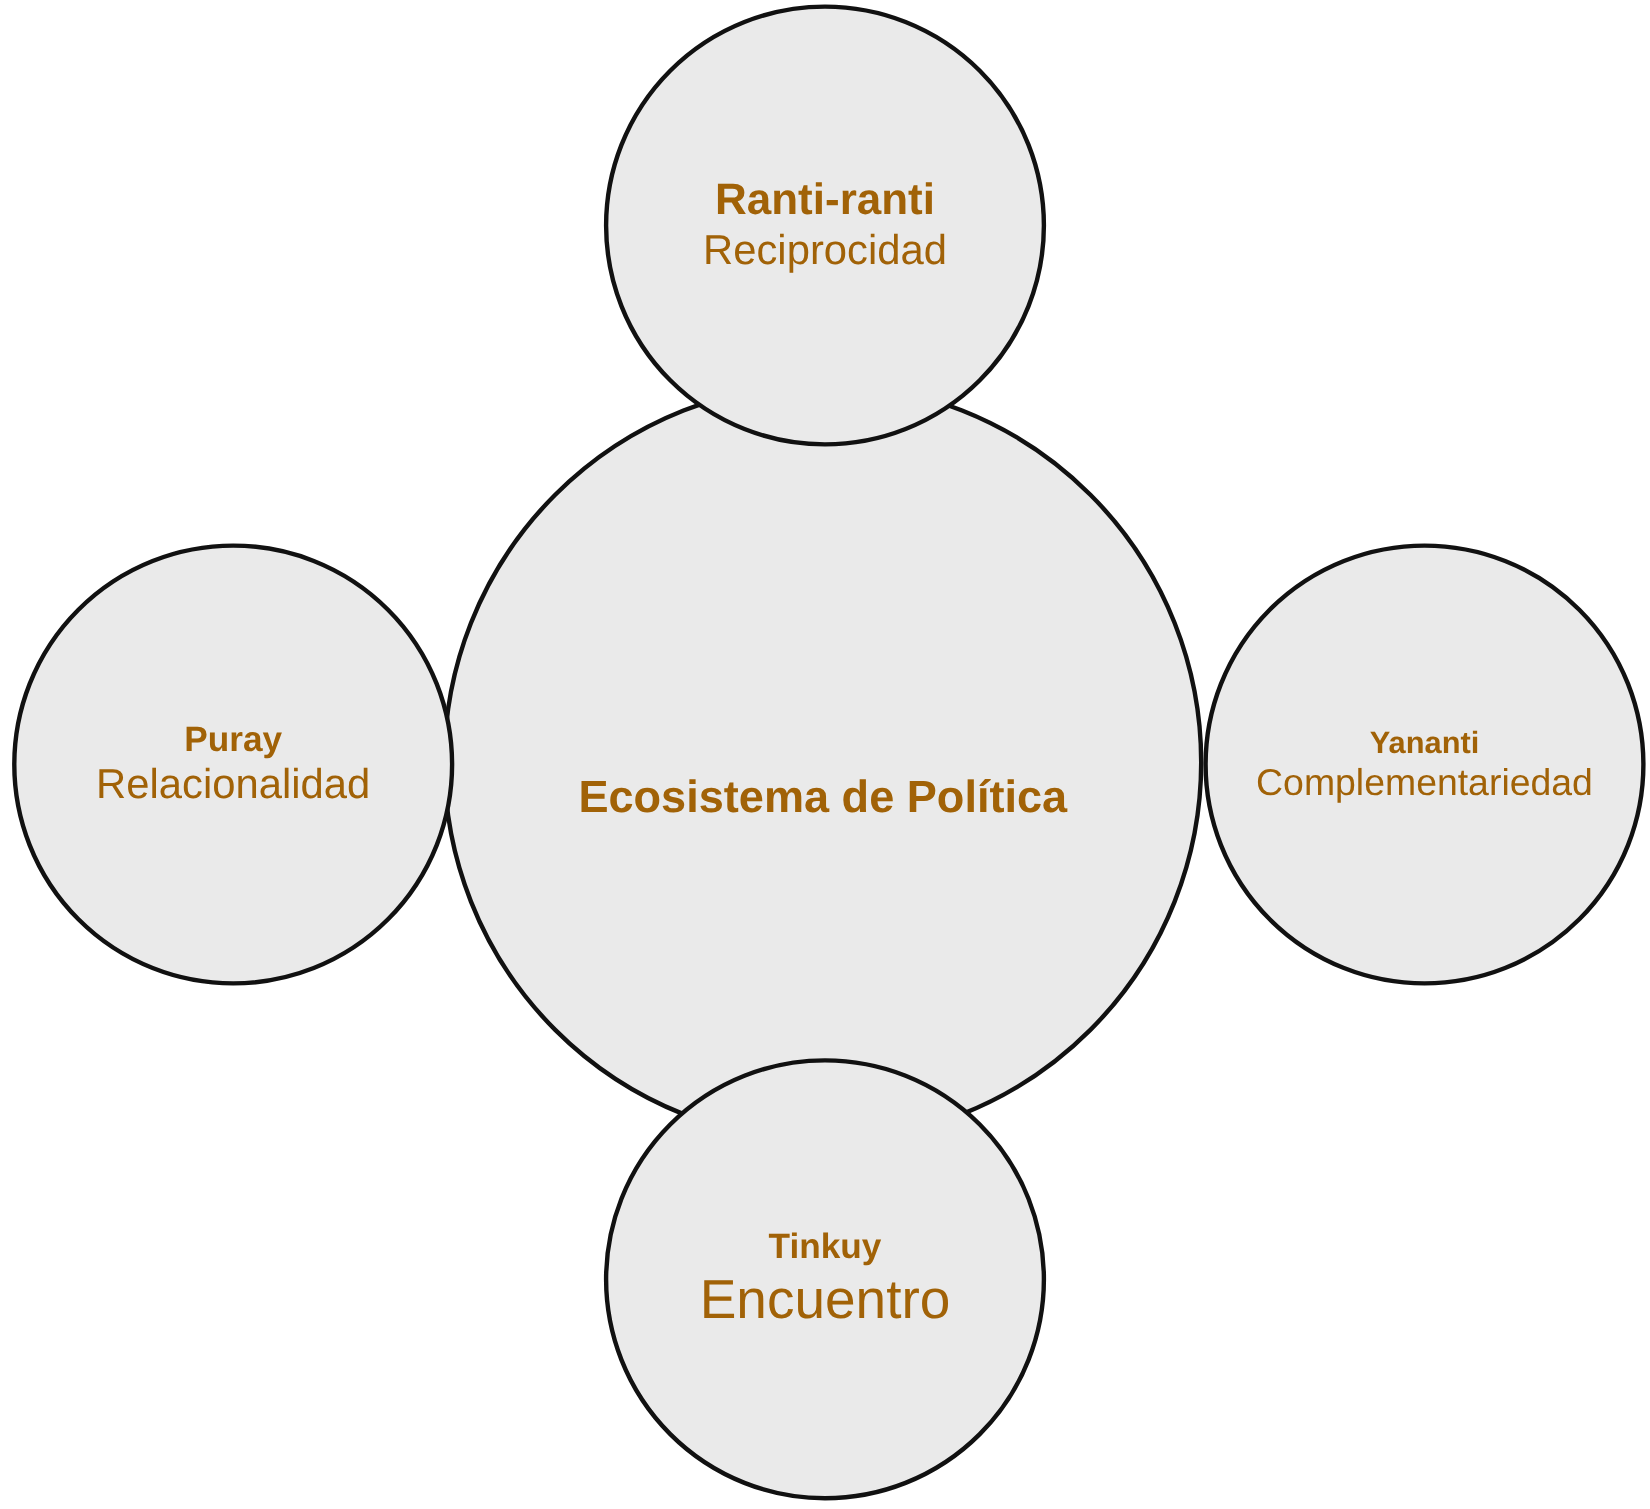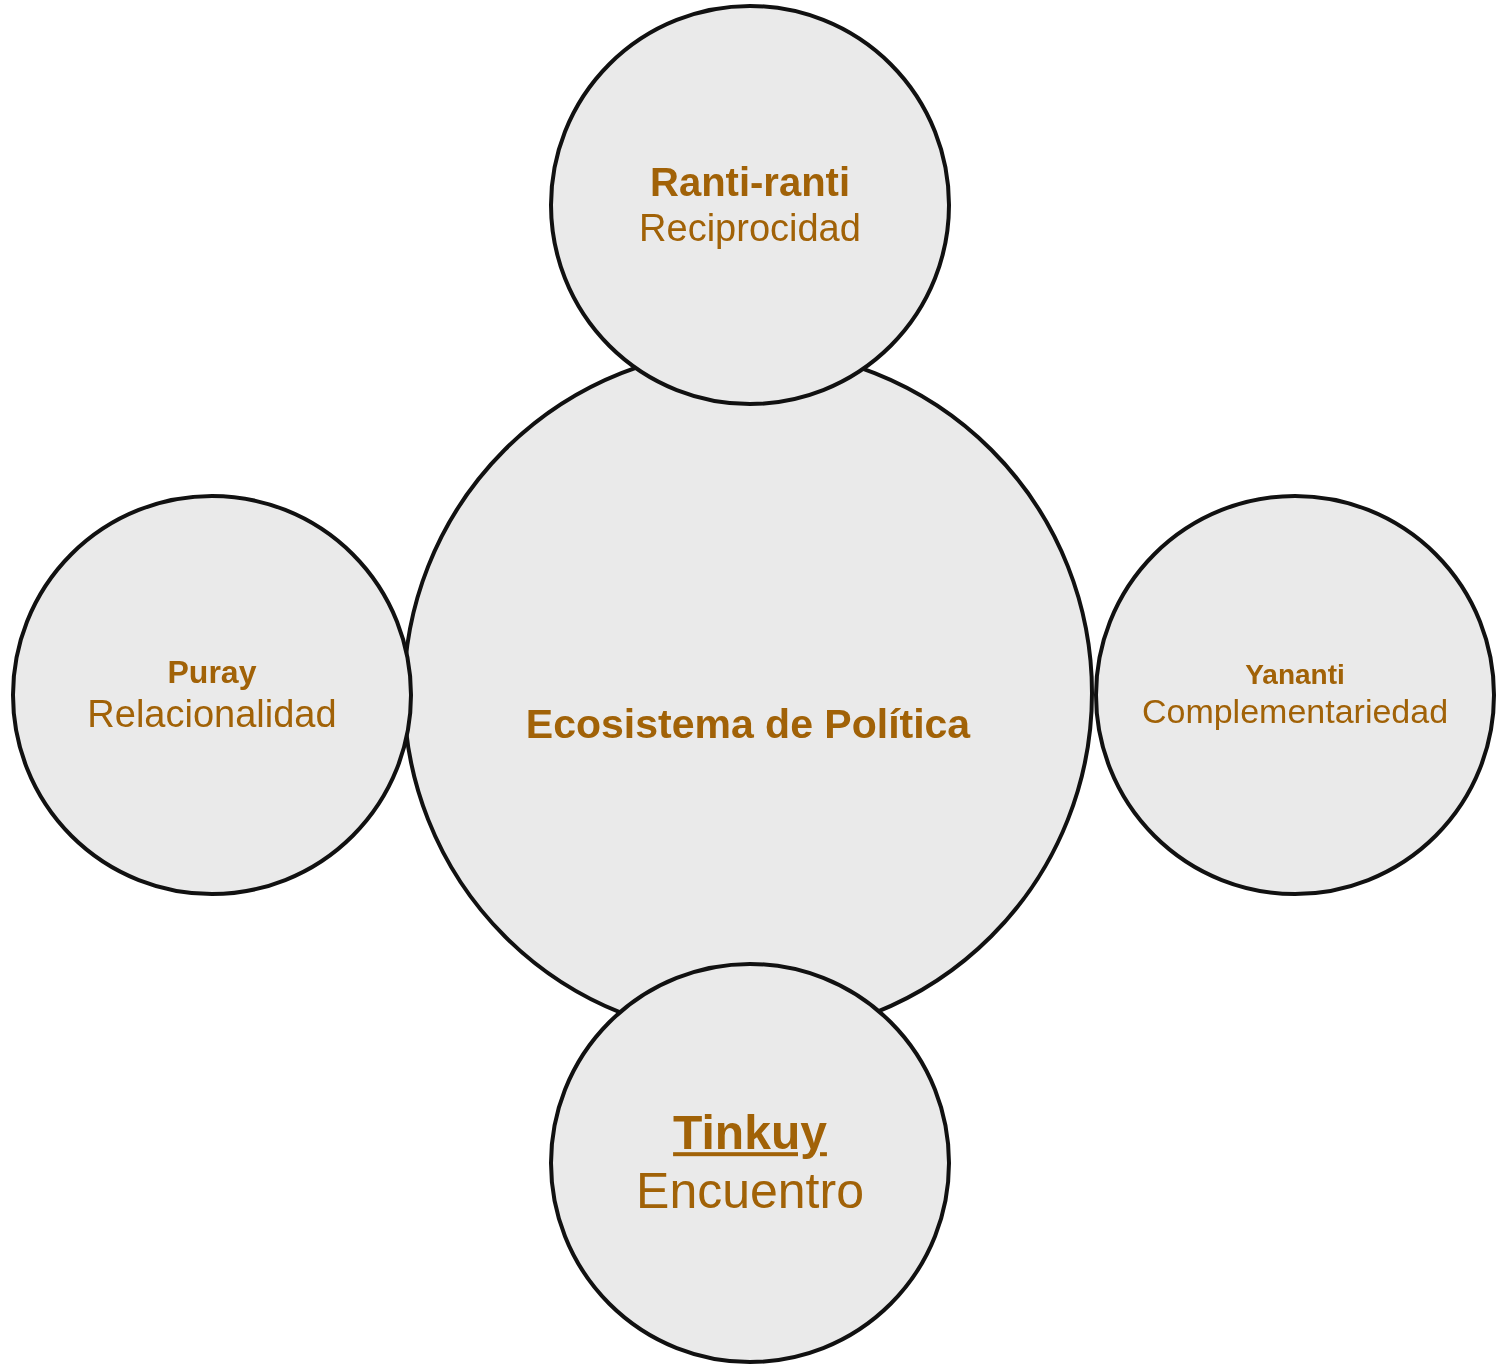--- a/index.html
+++ b/index.html
@@ -81,21 +81,21 @@
     transform: translate(-50%, -50%);
   }
   #label-yananti .term { font-size: 28px; }
   #label-yananti .gloss { font-size: 34px; }
 
   #label-tinkuy {
     left: 750px;
     top: 1163px;
     transform: translate(-50%, -50%);
   }
-  #label-tinkuy .term { font-size: 48px; text-decoration: underline; }
+  #label-tinkuy .term { font-size: 32px; }
   #label-tinkuy .gloss { font-size: 50px; }
 </style>
 </head>
 <body>
 
 <div id="diagram-canvas">
 
   <svg id="diagram-svg" viewBox="0 0 1500 1372" xmlns="http://www.w3.org/2000/svg">
 
     <circle cx="748" cy="693" r="344" fill="#eaeaea" stroke="#111111" stroke-width="4"></circle>

